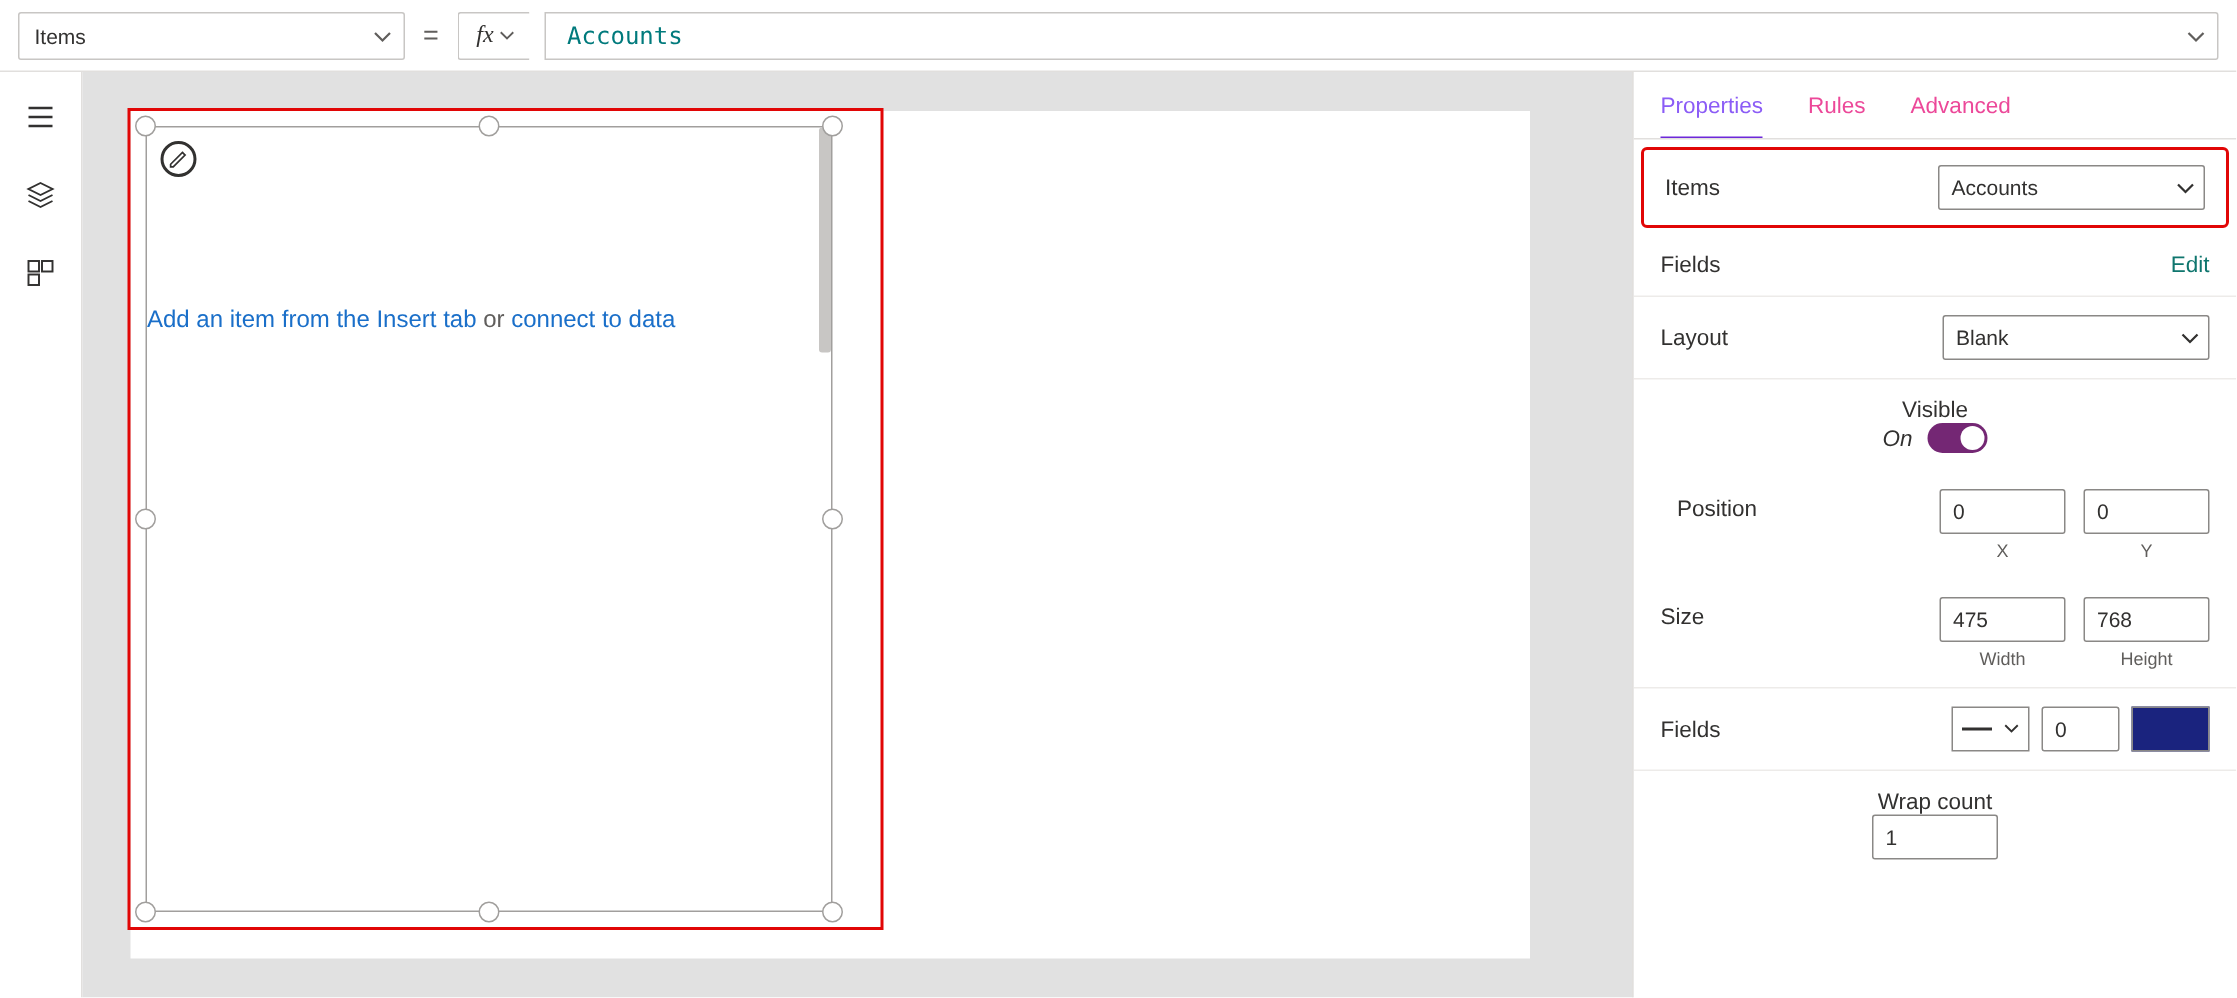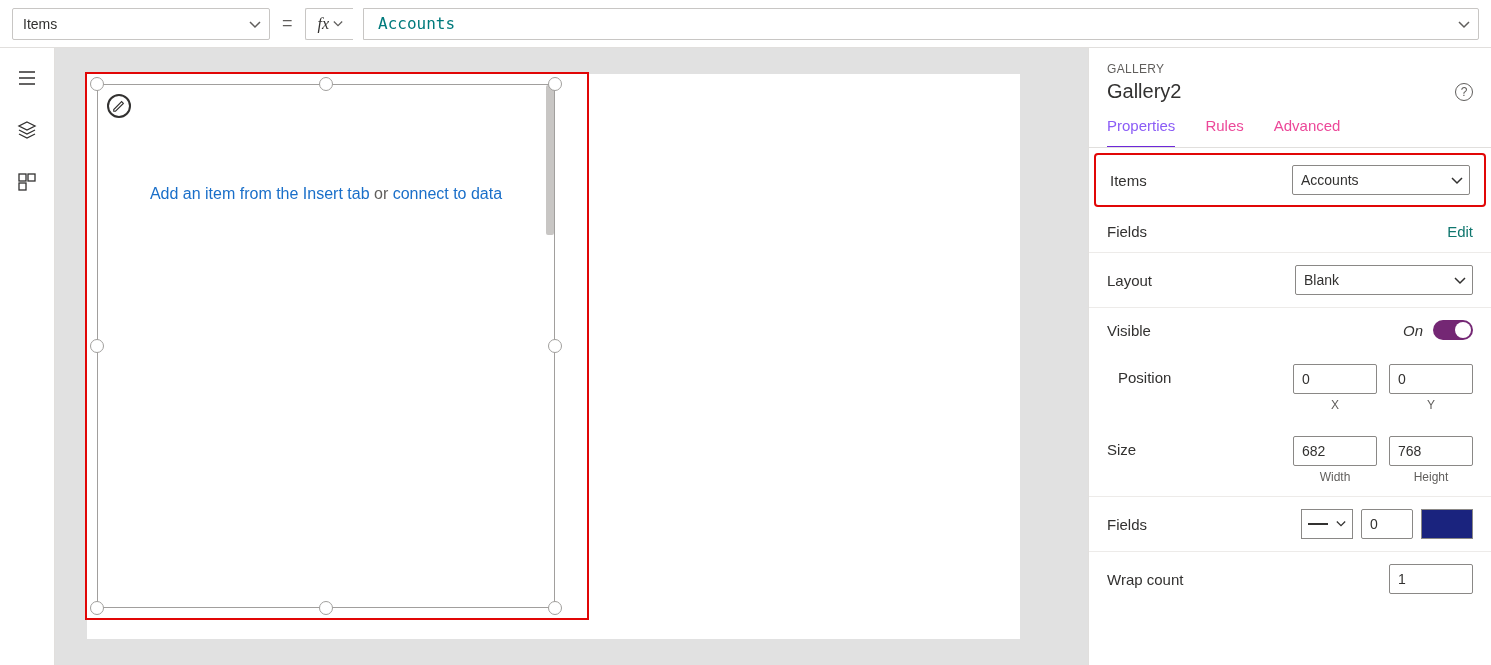--- a/index.html
+++ b/index.html
@@ -145,24 +145,23 @@
     height: 24px;
     border: 2px solid #323130;
     border-radius: 50%;
     display: flex;
     align-items: center;
     justify-content: center;
     background: #fff;
   }
   .insert-hint {
     position: absolute;
-    top: 100px;
+    top: 120px;
     left: 0;
     right: 0;
-    text-align: center;
     font-size: 16px;
     color: #605e5c;
   }
   .insert-hint .link { color: #1a6fc9; }
 
   
   .props-panel {
     width: 402px;
     background: #fff;
     display: flex;
@@ -371,27 +370,20 @@
       <div class="handle" style="left:461px; top:3px;"></div>
       <div class="handle" style="left:3px; top:265px;"></div>
       <div class="handle" style="left:461px; top:265px;"></div>
       <div class="handle" style="left:3px; top:527px;"></div>
       <div class="handle" style="left:232px; top:527px;"></div>
       <div class="handle" style="left:461px; top:527px;"></div>
     </div>
   </div>
 
   <div class="props-panel">
-    <div class="panel-header">
-      <div class="panel-cat">GALLERY</div>
-      <div class="panel-title-row">
-        <div class="panel-title">Gallery2</div>
-        <div class="help-icon">?</div>
-      </div>
-    </div>
 
     <div class="tabs">
       <div class="tab active">Properties</div>
       <div class="tab">Rules</div>
       <div class="tab">Advanced</div>
     </div>
 
     <div class="prop-row highlight">
       <span class="prop-label">Items</span>
       <div class="select">
@@ -414,21 +406,21 @@
       <div class="select">
         <span>Blank</span>
         <span class="chev">
             <svg viewBox="0 0 12 12" width="12" height="12">
               <path d="M1 3 L6 8 L11 3" stroke="#323130" stroke-width="1.5" fill="none"></path>
             </svg>
           </span>
       </div>
     </div>
 
-    <div class="prop-row" style="border-bottom:none;">
+    <div class="prop-row" style="border-bottom:none;flex-direction:column;">
       <span class="prop-label">Visible</span>
       <div class="toggle">
         <span class="toggle-label">On</span>
         <div class="switch"></div>
       </div>
     </div>
 
     <div class="prop-row" style="border-bottom:none; align-items:flex-start;padding-left:29px;">
       <span class="prop-label" style="padding-top:5px;">Position</span>
       <div class="pair">
@@ -445,21 +437,21 @@
           <span class="sub-lbl">Y</span>
         </div>
       </div>
     </div>
 
     <div class="prop-row" style="align-items:flex-start;">
       <span class="prop-label" style="padding-top:5px;">Size</span>
       <div class="pair">
         <div class="pair-col">
           <div class="num-input">
-              <span>682</span>
+              <span>475</span>
             </div>
           <span class="sub-lbl">Width</span>
         </div>
         <div class="pair-col">
           <div class="num-input">
               <span>768</span>
             </div>
           <span class="sub-lbl">Height</span>
         </div>
       </div>
@@ -477,21 +469,21 @@
               </svg>
             </span>
         </div>
         <div class="num-input" style="width:52px;">
             <span>0</span>
           </div>
         <div class="border-color"></div>
       </div>
     </div>
 
-    <div class="prop-row" style="border-bottom:none;">
+    <div class="prop-row" style="border-bottom:none;flex-direction:column;">
       <span class="prop-label">Wrap count</span>
       <div class="num-input">
           <span>1</span>
         </div>
     </div>
 
   </div>
 </div>
 
 </body></html>

